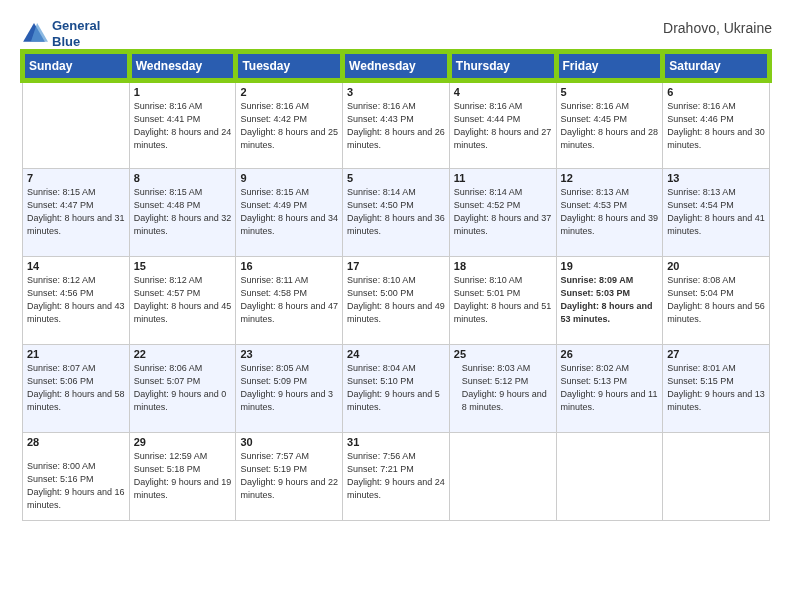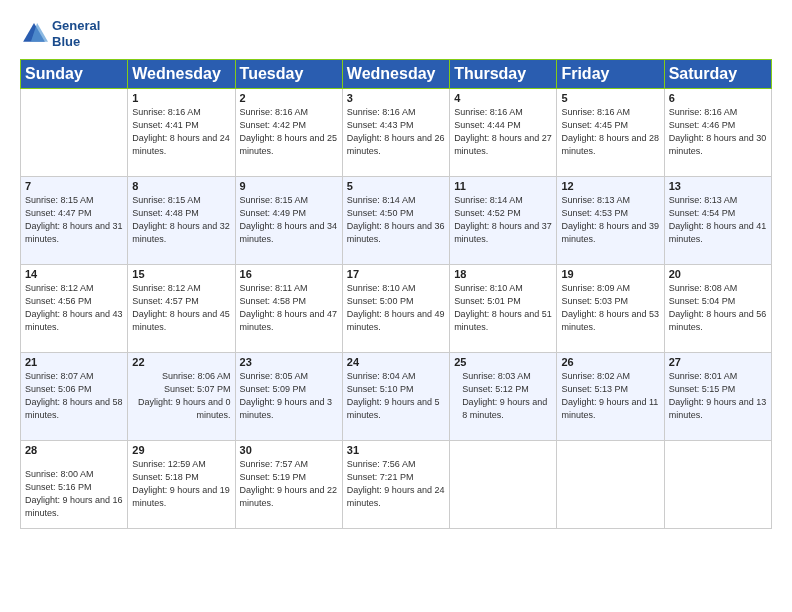--- a/index.html
+++ b/index.html
@@ -13,21 +13,20 @@
     .page {
       width: 792px;
       height: 612px;
       background: #fff;
       padding: 18px 20px 12px 20px;
     }
     .header {
       display: flex;
       justify-content: space-between;
       align-items: flex-start;
-      margin-bottom: 10px;
     }
     .logo {
       display: flex;
       align-items: center;
       gap: 4px;
     }
     .logo-text {
       font-size: 13px;
       font-weight: bold;
       color: #1a4b8c;
@@ -52,25 +51,25 @@
       margin-top: 2px;
     }
     .calendar {
       width: 100%;
       border-collapse: collapse;
       table-layout: fixed;
     }
     .calendar th {
       background: #2a5db0;
       color: #fff;
-      font-size: 16px;
+      font-size: 12px;
       font-weight: bold;
       padding: 5px 4px;
       text-align: left;
-      border: 1px solid #84cc16;
+      border: 5px solid #84cc16;
     }
     .calendar td {
       border: 1px solid #ccc;
       vertical-align: top;
       padding: 3px 4px;
       font-size: 9.5px;
       color: #333;
       height: 88px;
     }
     .calendar tr:nth-child(even) td {
@@ -101,20 +100,21 @@
       <svg class="logo-icon" viewBox="0 0 36 36">
         <polygon points="18,4 32,28 4,28" fill="#2a5db0"></polygon>
         <polygon points="22,4 36,28 14,28" fill="#5b9bd5" opacity="0.7"></polygon>
       </svg>
       <div class="logo-text">
         <div>General</div>
         <div>Blue</div>
       </div>
     </div>
     <div class="title-block">
+      <div class="location">Drahovo, Ukraine</div>
     </div>
   </div>
 
   <table class="calendar">
     <thead>
       <tr>
         <th>Sunday</th>
         <th>Wednesday</th>
         <th>Tuesday</th>
         <th>Wednesday</th>
@@ -233,41 +233,41 @@
 Daylight: 8 hours and 49 minutes.</div>
           </td>
           <td>
             <span class="day-number">18</span>
             <div class="day-info" style="white-space: pre-line;">Sunrise: 8:10 AM
 Sunset: 5:01 PM
 Daylight: 8 hours and 51 minutes.</div>
           </td>
           <td>
             <span class="day-number">19</span>
-            <div class="day-info" style="white-space: pre-line;">Sunrise: 8:09 AM
+            <div class="day-info" style="white-space: pre-line; font-weight: bold;">Sunrise: 8:09 AM
 Sunset: 5:03 PM
 Daylight: 8 hours and 53 minutes.</div>
           </td>
           <td>
             <span class="day-number">20</span>
             <div class="day-info" style="white-space: pre-line;">Sunrise: 8:08 AM
 Sunset: 5:04 PM
 Daylight: 8 hours and 56 minutes.</div>
           </td>
         </tr>
         <tr>
           <td>
             <span class="day-number">21</span>
             <div class="day-info" style="white-space: pre-line;">Sunrise: 8:07 AM
 Sunset: 5:06 PM
 Daylight: 8 hours and 58 minutes.</div>
           </td>
           <td>
             <span class="day-number">22</span>
-            <div class="day-info" style="white-space: pre-line; text-align: right;">Sunrise: 8:06 AM
+            <div class="day-info" style="white-space: pre-line;">Sunrise: 8:06 AM
 Sunset: 5:07 PM
 Daylight: 9 hours and 0 minutes.</div>
           </td>
           <td>
             <span class="day-number">23</span>
             <div class="day-info" style="white-space: pre-line;">Sunrise: 8:05 AM
 Sunset: 5:09 PM
 Daylight: 9 hours and 3 minutes.</div>
           </td>
           <td>

